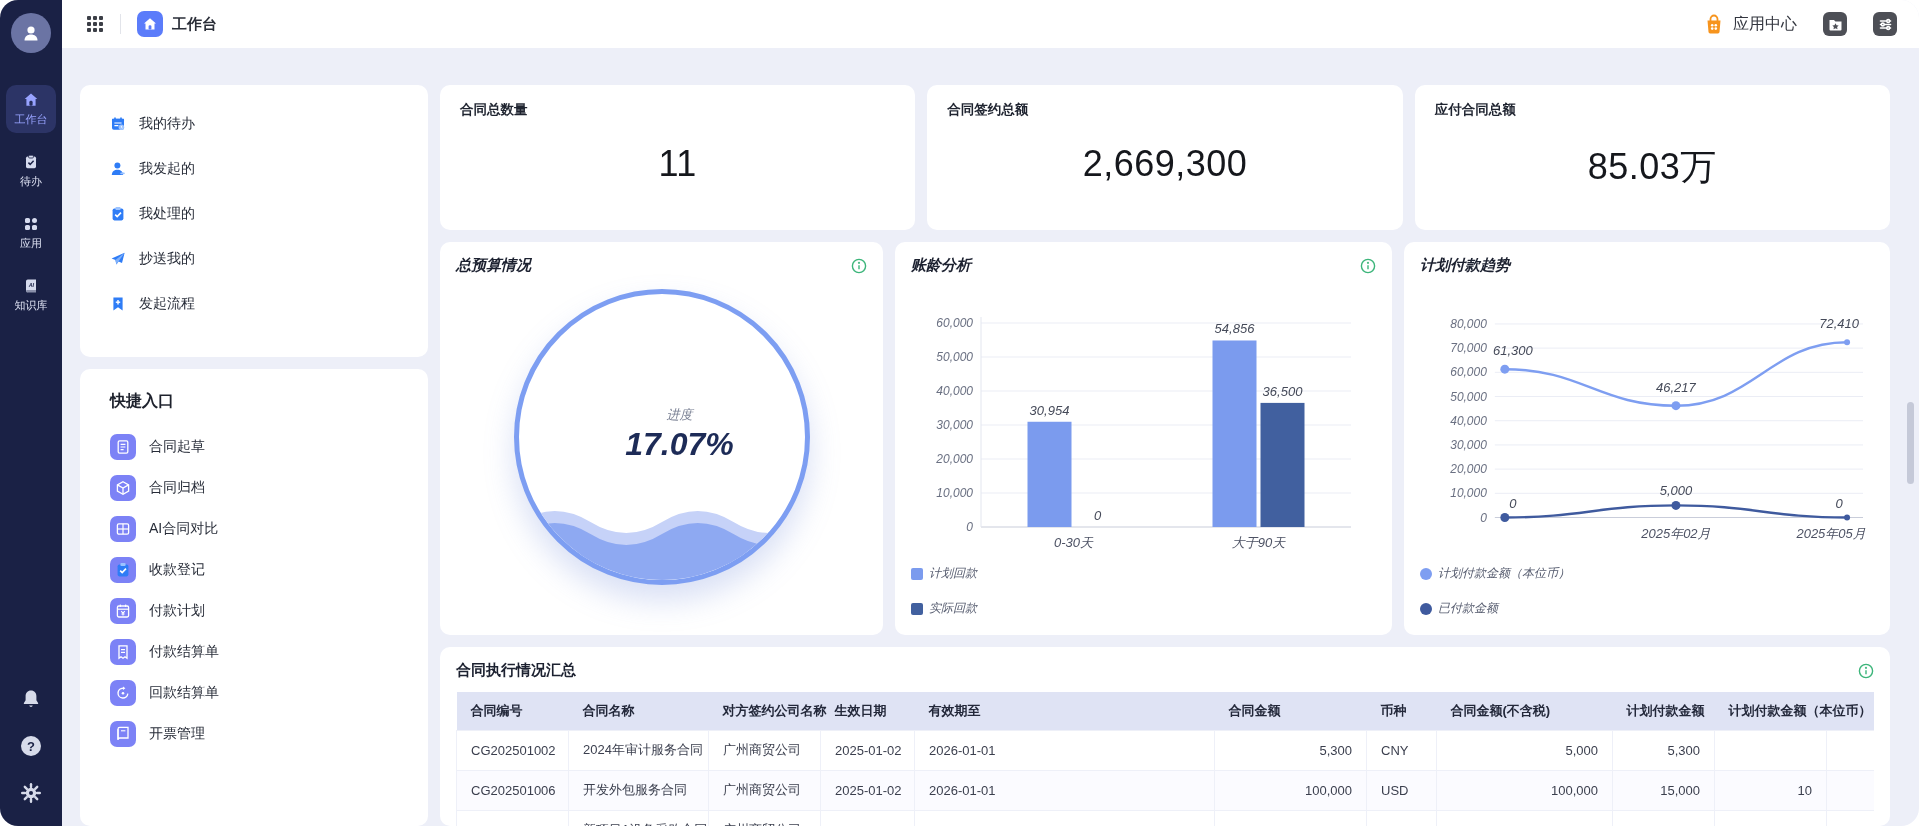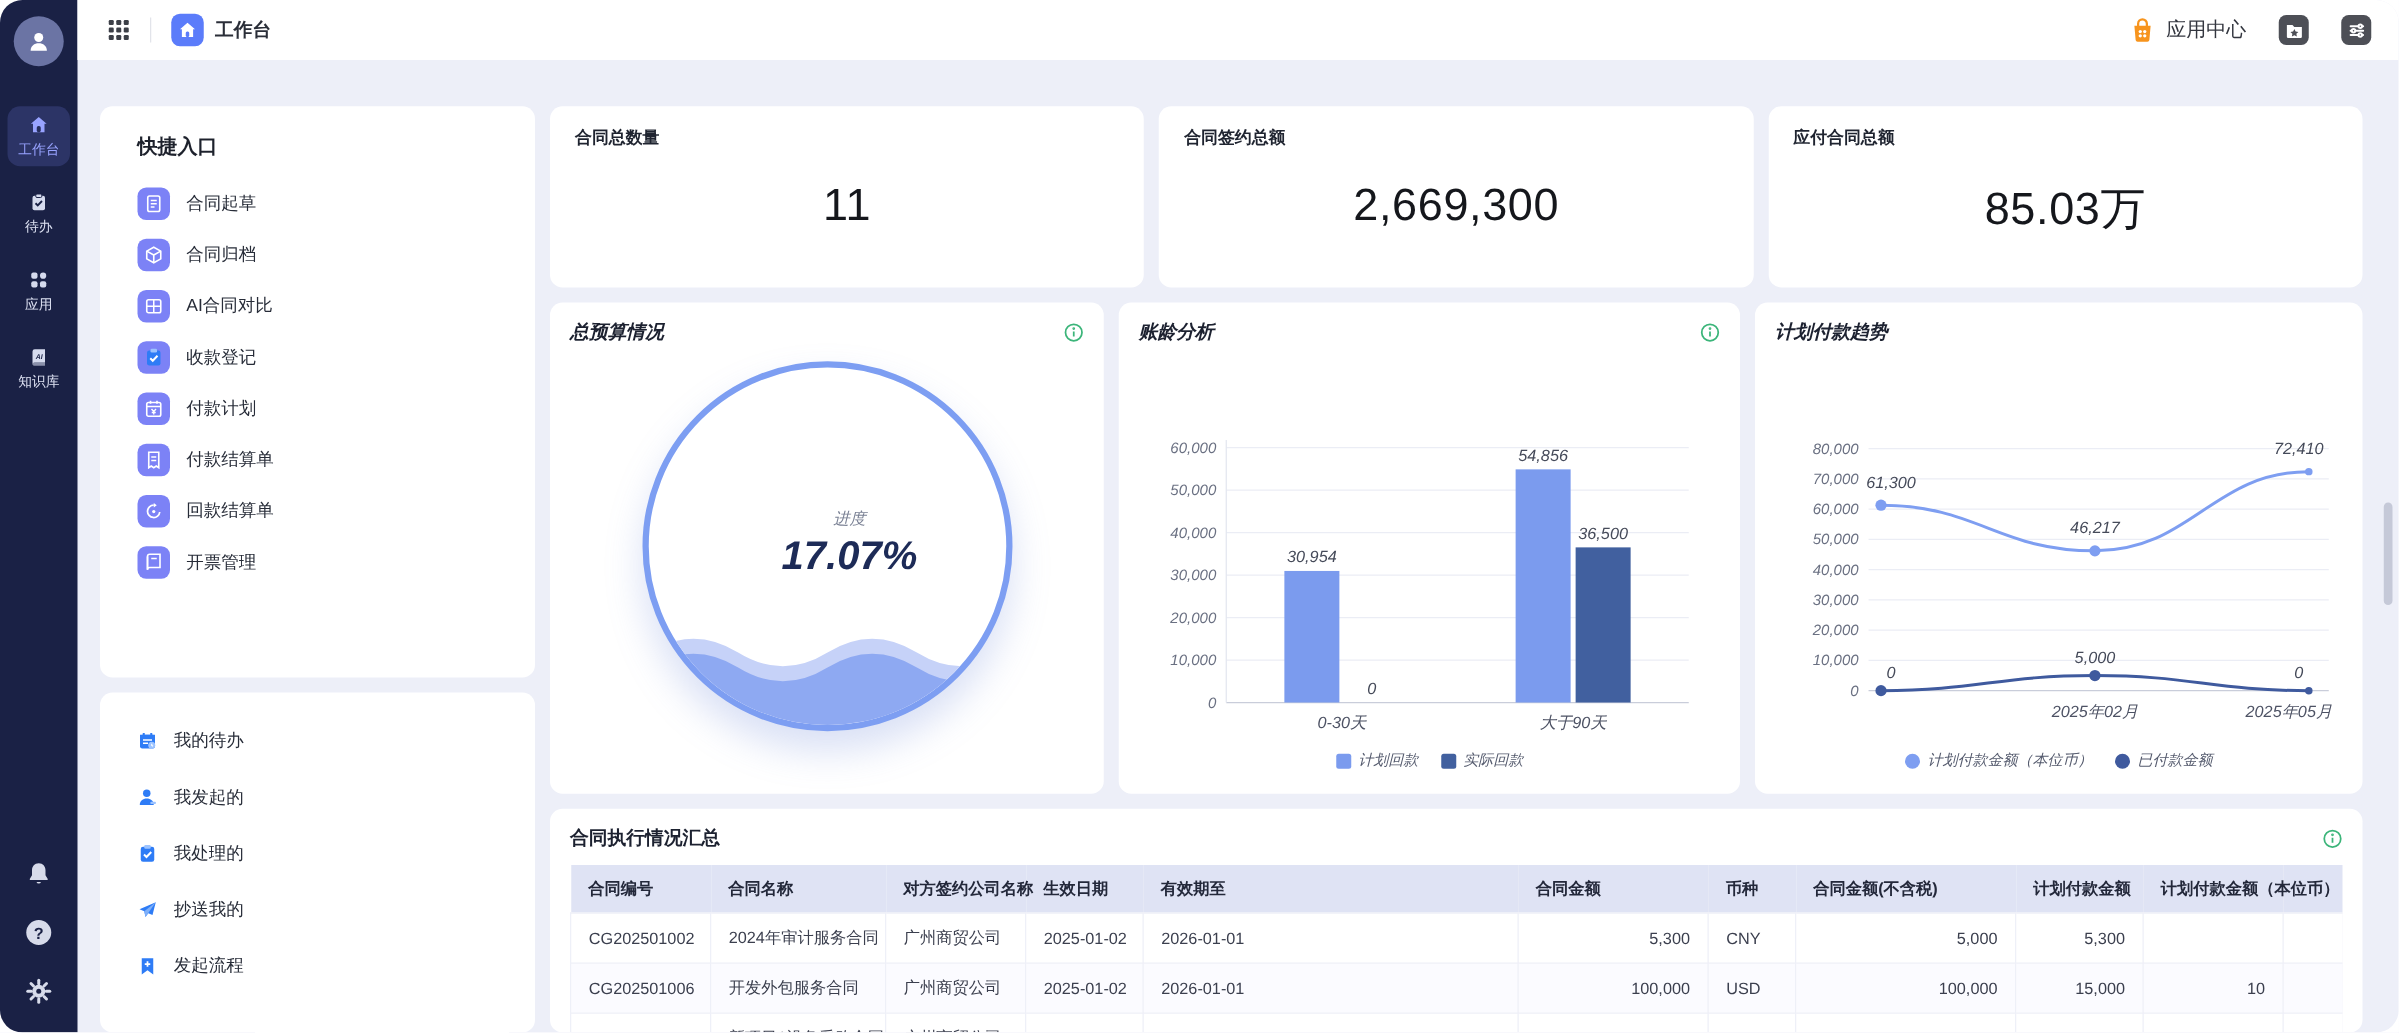--- a/index.html
+++ b/index.html
@@ -69,21 +69,21 @@
 
   .gauge-wrap { flex:1; display:flex; align-items:flex-start; justify-content:center; padding-top:14px; }
   .gauge-circle { position:relative; width:296px; height:296px; border-radius:50%; border:5px solid #7d9ef2;
                   background:#fff; overflow:hidden; box-shadow:0 16px 30px rgba(120,145,220,0.28); }
   .gauge-waves { position:absolute; left:0; bottom:0; width:100%; height:96px; }
   .gauge-text { position:absolute; left:18px; top:39%; width:100%; text-align:center; }
   .gauge-label { font-size:13px; color:#7a8194; }
   .gauge-value { font-size:32px; color:#1d2b57; font-weight:600; margin-top:2px; }
 
   .chart-body { flex:1; display:flex; flex-direction:column; justify-content:flex-end; }
-  .chart-legend { display:flex; justify-content:center; gap:18px; font-size:12px; color:#555b6e; padding:8px 0 4px; }
+  .chart-legend { display:flex; justify-content:center; gap:18px; font-size:12px; color:#555b6e; padding:8px 0 4px;flex-direction:column; }
   .legend-item { display:flex; align-items:center; gap:6px; }
   .legend-swatch { width:12px; height:12px; border-radius:2px; }
   .legend-swatch.dot { border-radius:50%; }
 
   
   .table-card { margin-top:12px; flex:1; padding:14px 16px 0; overflow:hidden; display:flex; flex-direction:column; }
   .table-wrap { margin-top:12px; flex:1; overflow:hidden; }
   table { width:100%; border-collapse:collapse; table-layout:fixed; font-size:13px; }
   thead th { background:#dfe3f4; color:#23283a; font-weight:600; height:38px; padding:0 14px;
              text-align:left; white-space:nowrap; overflow:visible; }
@@ -225,108 +225,20 @@
               <circle cx="4.8" cy="7.5" r="1.4" fill="#4d4f56"></circle>
               <circle cx="10.2" cy="11" r="1.4" fill="#4d4f56"></circle>
           </svg>
         </span>
       </div>
     </header>
 
     <div class="content">
 
       <div class="left-col">
-        <div class="card quick-card">
-          <div class="quick-title">快捷入口</div>
-          <div class="quick-list" id="quickList">
-              <div class="quick-item">
-                <span class="qi-tile">
-                  <svg width="16" height="16" viewBox="0 0 16 16">
-                    <rect x="3.2" y="1.8" width="9.6" height="12.4" rx="1.4" fill="none" stroke="#fff" stroke-width="1.3"></rect>
-                    <line x1="5.6" y1="5.4" x2="10.4" y2="5.4" stroke="#fff" stroke-width="1.2"></line>
-                    <line x1="5.6" y1="8" x2="10.4" y2="8" stroke="#fff" stroke-width="1.2"></line>
-                    <line x1="5.6" y1="10.6" x2="8.6" y2="10.6" stroke="#fff" stroke-width="1.2"></line>
-                  </svg>
-                </span>
-                <span class="qi-label">合同起草</span>
-              </div>
-              <div class="quick-item">
-                <span class="qi-tile">
-                  <svg width="16" height="16" viewBox="0 0 16 16">
-                    <path d="M8 1.8 13.6 4.9 v6.2 L8 14.2 2.4 11.1 V4.9 Z" fill="none" stroke="#fff" stroke-width="1.3"></path>
-                    <path d="M2.4 4.9 8 8 l5.6-3.1 M8 8 v6.2" fill="none" stroke="#fff" stroke-width="1.3"></path>
-                  </svg>
-                </span>
-                <span class="qi-label">合同归档</span>
-              </div>
-              <div class="quick-item">
-                <span class="qi-tile">
-                  <svg width="16" height="16" viewBox="0 0 16 16">
-                    <rect x="2.4" y="2.8" width="11.2" height="10.4" rx="1.4" fill="none" stroke="#fff" stroke-width="1.3"></rect>
-                    <line x1="8" y1="2.8" x2="8" y2="13.2" stroke="#fff" stroke-width="1.2"></line>
-                    <line x1="2.4" y1="8" x2="13.6" y2="8" stroke="#fff" stroke-width="1.2"></line>
-                  </svg>
-                </span>
-                <span class="qi-label">AI合同对比</span>
-              </div>
-              <div class="quick-item">
-                <span class="qi-tile">
-                  <svg width="16" height="16" viewBox="0 0 16 16">
-                    <rect x="2.6" y="2.4" width="10.8" height="12" rx="1.8" fill="#2e7cf6"></rect>
-                    <rect x="5.4" y="1" width="5.2" height="3" rx="1" fill="#9cc3ff"></rect>
-                    <path d="M5.2 8.6 l2 2 3.8-4" stroke="#fff" stroke-width="1.6" fill="none"></path>
-                  </svg>
-                </span>
-                <span class="qi-label">收款登记</span>
-              </div>
-              <div class="quick-item">
-                <span class="qi-tile">
-                  <svg width="16" height="16" viewBox="0 0 16 16">
-                    <rect x="2.4" y="3" width="11.2" height="11" rx="1.4" fill="none" stroke="#fff" stroke-width="1.3"></rect>
-                    <line x1="2.4" y1="6.2" x2="13.6" y2="6.2" stroke="#fff" stroke-width="1.2"></line>
-                    <line x1="5.4" y1="1.6" x2="5.4" y2="4" stroke="#fff" stroke-width="1.3"></line>
-                    <line x1="10.6" y1="1.6" x2="10.6" y2="4" stroke="#fff" stroke-width="1.3"></line>
-                    <path d="M6.2 8.2 8 10.2 9.8 8.2 M8 10.2 v2.4 M6.4 11 h3.2" stroke="#fff" stroke-width="1.1" fill="none"></path>
-                  </svg>
-                </span>
-                <span class="qi-label">付款计划</span>
-              </div>
-              <div class="quick-item">
-                <span class="qi-tile">
-                  <svg width="16" height="16" viewBox="0 0 16 16">
-                    <path d="M4 1.8 h8 v12.4 l-2-1.4-2 1.4-2-1.4-2 1.4 Z" fill="none" stroke="#fff" stroke-width="1.3"></path>
-                    <line x1="6" y1="5.6" x2="10" y2="5.6" stroke="#fff" stroke-width="1.2"></line>
-                    <line x1="6" y1="8.4" x2="10" y2="8.4" stroke="#fff" stroke-width="1.2"></line>
-                  </svg>
-                </span>
-                <span class="qi-label">付款结算单</span>
-              </div>
-              <div class="quick-item">
-                <span class="qi-tile">
-                  <svg width="16" height="16" viewBox="0 0 16 16">
-                    <path d="M12.8 8.6 A4.9 4.9 0 1 1 8 3.2" fill="none" stroke="#fff" stroke-width="1.4"></path>
-                    <path d="M8 1.4 L10.4 3.2 8 5 Z" fill="#fff"></path>
-                    <circle cx="8" cy="8.2" r="1.3" fill="#fff"></circle>
-                  </svg>
-                </span>
-                <span class="qi-label">回款结算单</span>
-              </div>
-              <div class="quick-item">
-                <span class="qi-tile">
-                  <svg width="16" height="16" viewBox="0 0 16 16">
-                    <path d="M3 3.2 a1.8 1.8 0 0 1 1.8-1.8 H13 V12 H4.8 A1.8 1.8 0 0 0 3 13.8 Z" fill="none" stroke="#fff" stroke-width="1.3"></path>
-                    <path d="M3 13.8 A1.8 1.8 0 0 0 4.8 15.2? " fill="none"></path>
-                    <line x1="3" y1="13.8" x2="3" y2="3.2" stroke="#fff" stroke-width="1.3"></line>
-                    <line x1="6" y1="4.8" x2="10.4" y2="4.8" stroke="#fff" stroke-width="1.1"></line>
-                  </svg>
-                </span>
-                <span class="qi-label">开票管理</span>
-              </div>
-            </div>
-        </div>
         <div class="card menu-card">
           <div id="menuList">
               <div class="menu-item">
                 <svg width="16" height="16" viewBox="0 0 16 16">
                   <rect x="2" y="2.8" width="12" height="11" rx="1.8" fill="#2e7cf6"></rect>
                   <rect x="2" y="2.8" width="12" height="3" fill="#2e7cf6"></rect>
                   <line x1="5" y1="1.4" x2="5" y2="4" stroke="#2e7cf6" stroke-width="1.6"></line>
                   <line x1="11" y1="1.4" x2="11" y2="4" stroke="#2e7cf6" stroke-width="1.6"></line>
                   <line x1="4.4" y1="7" x2="11.6" y2="7" stroke="#fff" stroke-width="1.2"></line>
                   <line x1="4.4" y1="9.6" x2="8.4" y2="9.6" stroke="#fff" stroke-width="1.2"></line>
@@ -358,20 +270,108 @@
                 </svg>
                 <span class="mi-label">抄送我的</span>
               </div>
               <div class="menu-item">
                 <svg width="16" height="16" viewBox="0 0 16 16">
                   <path d="M3.4 1.6 h9.2 v13 L8 11.2 3.4 14.6 Z" fill="#2e7cf6"></path>
                   <line x1="8" y1="4" x2="8" y2="8.4" stroke="#fff" stroke-width="1.4"></line>
                   <line x1="5.8" y1="6.2" x2="10.2" y2="6.2" stroke="#fff" stroke-width="1.4"></line>
                 </svg>
                 <span class="mi-label">发起流程</span>
+              </div>
+            </div>
+        </div>
+        <div class="card quick-card">
+          <div class="quick-title">快捷入口</div>
+          <div class="quick-list" id="quickList">
+              <div class="quick-item">
+                <span class="qi-tile">
+                  <svg width="16" height="16" viewBox="0 0 16 16">
+                    <rect x="3.2" y="1.8" width="9.6" height="12.4" rx="1.4" fill="none" stroke="#fff" stroke-width="1.3"></rect>
+                    <line x1="5.6" y1="5.4" x2="10.4" y2="5.4" stroke="#fff" stroke-width="1.2"></line>
+                    <line x1="5.6" y1="8" x2="10.4" y2="8" stroke="#fff" stroke-width="1.2"></line>
+                    <line x1="5.6" y1="10.6" x2="8.6" y2="10.6" stroke="#fff" stroke-width="1.2"></line>
+                  </svg>
+                </span>
+                <span class="qi-label">合同起草</span>
+              </div>
+              <div class="quick-item">
+                <span class="qi-tile">
+                  <svg width="16" height="16" viewBox="0 0 16 16">
+                    <path d="M8 1.8 13.6 4.9 v6.2 L8 14.2 2.4 11.1 V4.9 Z" fill="none" stroke="#fff" stroke-width="1.3"></path>
+                    <path d="M2.4 4.9 8 8 l5.6-3.1 M8 8 v6.2" fill="none" stroke="#fff" stroke-width="1.3"></path>
+                  </svg>
+                </span>
+                <span class="qi-label">合同归档</span>
+              </div>
+              <div class="quick-item">
+                <span class="qi-tile">
+                  <svg width="16" height="16" viewBox="0 0 16 16">
+                    <rect x="2.4" y="2.8" width="11.2" height="10.4" rx="1.4" fill="none" stroke="#fff" stroke-width="1.3"></rect>
+                    <line x1="8" y1="2.8" x2="8" y2="13.2" stroke="#fff" stroke-width="1.2"></line>
+                    <line x1="2.4" y1="8" x2="13.6" y2="8" stroke="#fff" stroke-width="1.2"></line>
+                  </svg>
+                </span>
+                <span class="qi-label">AI合同对比</span>
+              </div>
+              <div class="quick-item">
+                <span class="qi-tile">
+                  <svg width="16" height="16" viewBox="0 0 16 16">
+                    <rect x="2.6" y="2.4" width="10.8" height="12" rx="1.8" fill="#2e7cf6"></rect>
+                    <rect x="5.4" y="1" width="5.2" height="3" rx="1" fill="#9cc3ff"></rect>
+                    <path d="M5.2 8.6 l2 2 3.8-4" stroke="#fff" stroke-width="1.6" fill="none"></path>
+                  </svg>
+                </span>
+                <span class="qi-label">收款登记</span>
+              </div>
+              <div class="quick-item">
+                <span class="qi-tile">
+                  <svg width="16" height="16" viewBox="0 0 16 16">
+                    <rect x="2.4" y="3" width="11.2" height="11" rx="1.4" fill="none" stroke="#fff" stroke-width="1.3"></rect>
+                    <line x1="2.4" y1="6.2" x2="13.6" y2="6.2" stroke="#fff" stroke-width="1.2"></line>
+                    <line x1="5.4" y1="1.6" x2="5.4" y2="4" stroke="#fff" stroke-width="1.3"></line>
+                    <line x1="10.6" y1="1.6" x2="10.6" y2="4" stroke="#fff" stroke-width="1.3"></line>
+                    <path d="M6.2 8.2 8 10.2 9.8 8.2 M8 10.2 v2.4 M6.4 11 h3.2" stroke="#fff" stroke-width="1.1" fill="none"></path>
+                  </svg>
+                </span>
+                <span class="qi-label">付款计划</span>
+              </div>
+              <div class="quick-item">
+                <span class="qi-tile">
+                  <svg width="16" height="16" viewBox="0 0 16 16">
+                    <path d="M4 1.8 h8 v12.4 l-2-1.4-2 1.4-2-1.4-2 1.4 Z" fill="none" stroke="#fff" stroke-width="1.3"></path>
+                    <line x1="6" y1="5.6" x2="10" y2="5.6" stroke="#fff" stroke-width="1.2"></line>
+                    <line x1="6" y1="8.4" x2="10" y2="8.4" stroke="#fff" stroke-width="1.2"></line>
+                  </svg>
+                </span>
+                <span class="qi-label">付款结算单</span>
+              </div>
+              <div class="quick-item">
+                <span class="qi-tile">
+                  <svg width="16" height="16" viewBox="0 0 16 16">
+                    <path d="M12.8 8.6 A4.9 4.9 0 1 1 8 3.2" fill="none" stroke="#fff" stroke-width="1.4"></path>
+                    <path d="M8 1.4 L10.4 3.2 8 5 Z" fill="#fff"></path>
+                    <circle cx="8" cy="8.2" r="1.3" fill="#fff"></circle>
+                  </svg>
+                </span>
+                <span class="qi-label">回款结算单</span>
+              </div>
+              <div class="quick-item">
+                <span class="qi-tile">
+                  <svg width="16" height="16" viewBox="0 0 16 16">
+                    <path d="M3 3.2 a1.8 1.8 0 0 1 1.8-1.8 H13 V12 H4.8 A1.8 1.8 0 0 0 3 13.8 Z" fill="none" stroke="#fff" stroke-width="1.3"></path>
+                    <path d="M3 13.8 A1.8 1.8 0 0 0 4.8 15.2? " fill="none"></path>
+                    <line x1="3" y1="13.8" x2="3" y2="3.2" stroke="#fff" stroke-width="1.3"></line>
+                    <line x1="6" y1="4.8" x2="10.4" y2="4.8" stroke="#fff" stroke-width="1.1"></line>
+                  </svg>
+                </span>
+                <span class="qi-label">开票管理</span>
               </div>
             </div>
         </div>
       </div>
 
       <div class="right-col">
         <div class="stats-row" id="statsRow">
             <div class="card stat-card">
               <div class="stat-label">合同总数量</div>
               <div class="stat-value">11</div>

